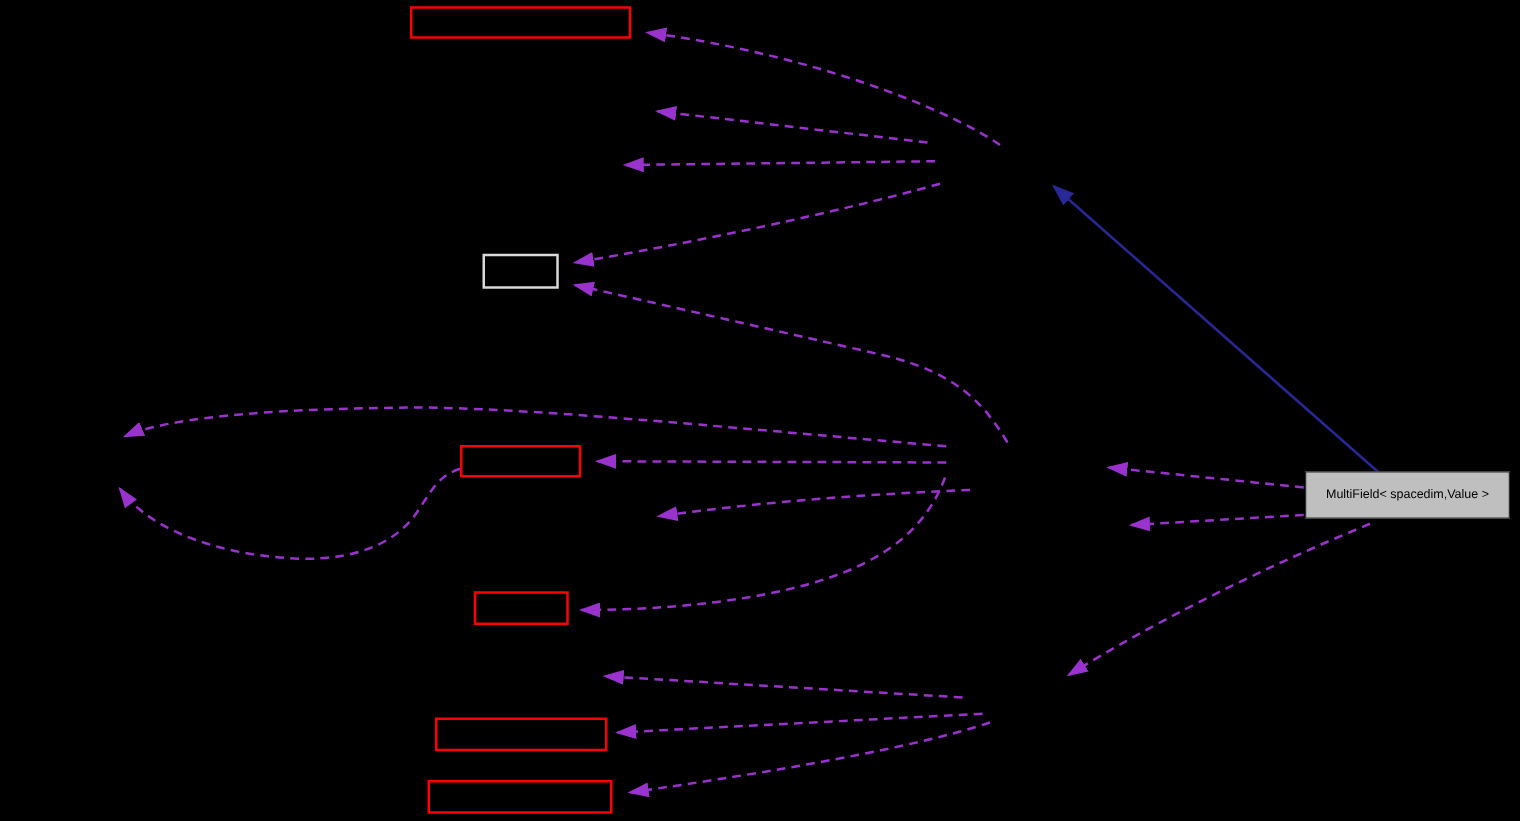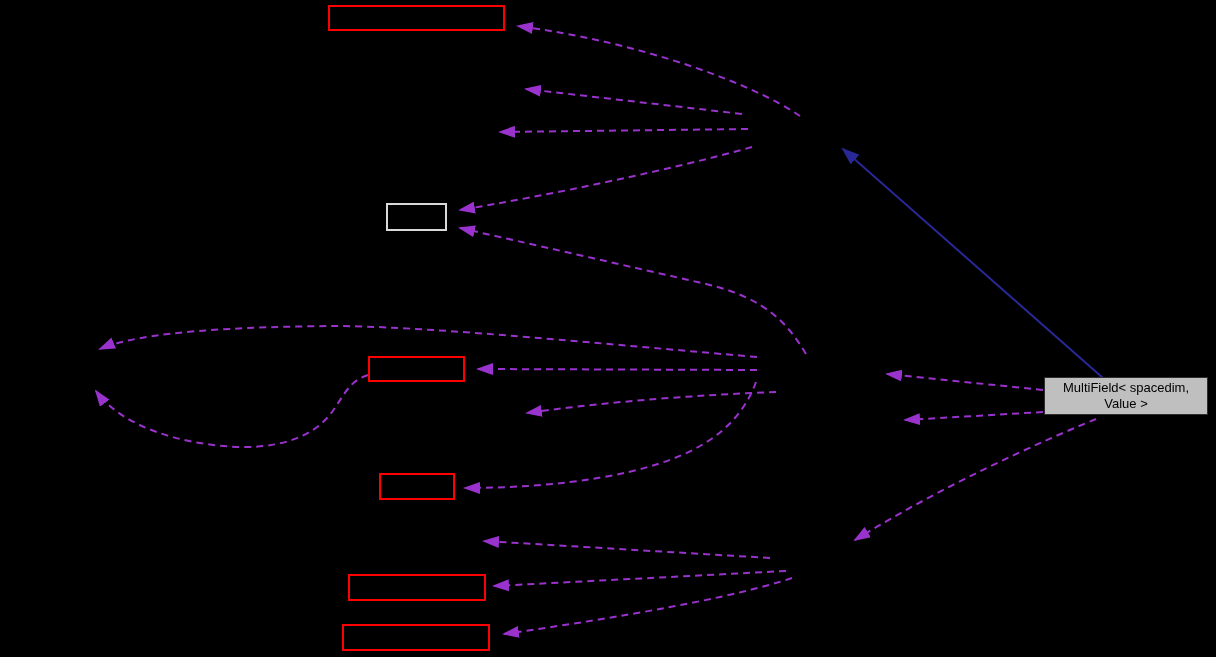--- a/index.html
+++ b/index.html
@@ -20,22 +20,22 @@
   .stage svg{position:absolute;left:0;top:0;}
   .edge-usage{fill:none;stroke:var(--usage_edge);stroke-width:2;stroke-dasharray:7 5;}
   .edge-inherit{fill:none;stroke:var(--inheritance_edge);stroke-width:2;}
   .node{position:absolute;box-sizing:border-box;background:transparent;}
   .node.truncated{border:2px solid var(--truncated_node_border);}
   .node.plain{border:2px solid var(--plain_node_border);}
   .node.current{
     background:var(--current_node_fill);
     border:1px solid var(--current_node_border);
     color:var(--current_node_text);
-    display:flex;flex-direction:column;align-items:center;justify-content:center;
-    font-size:13px;line-height:16px;text-align:center;
+    display:flex;align-items:center;justify-content:center;
+    font-size:10px;line-height:16px;text-align:center;
   }
 </style>
 </head>
 <body>
 
 <div class="stage">
 
   <svg width="1216" height="657" viewBox="0 0 1216 657">
     <defs>
       <marker id="arrow-usage" markerUnits="userSpaceOnUse" markerWidth="17" markerHeight="12" refX="15" refY="6" orient="auto" viewBox="0 0 17 12">

